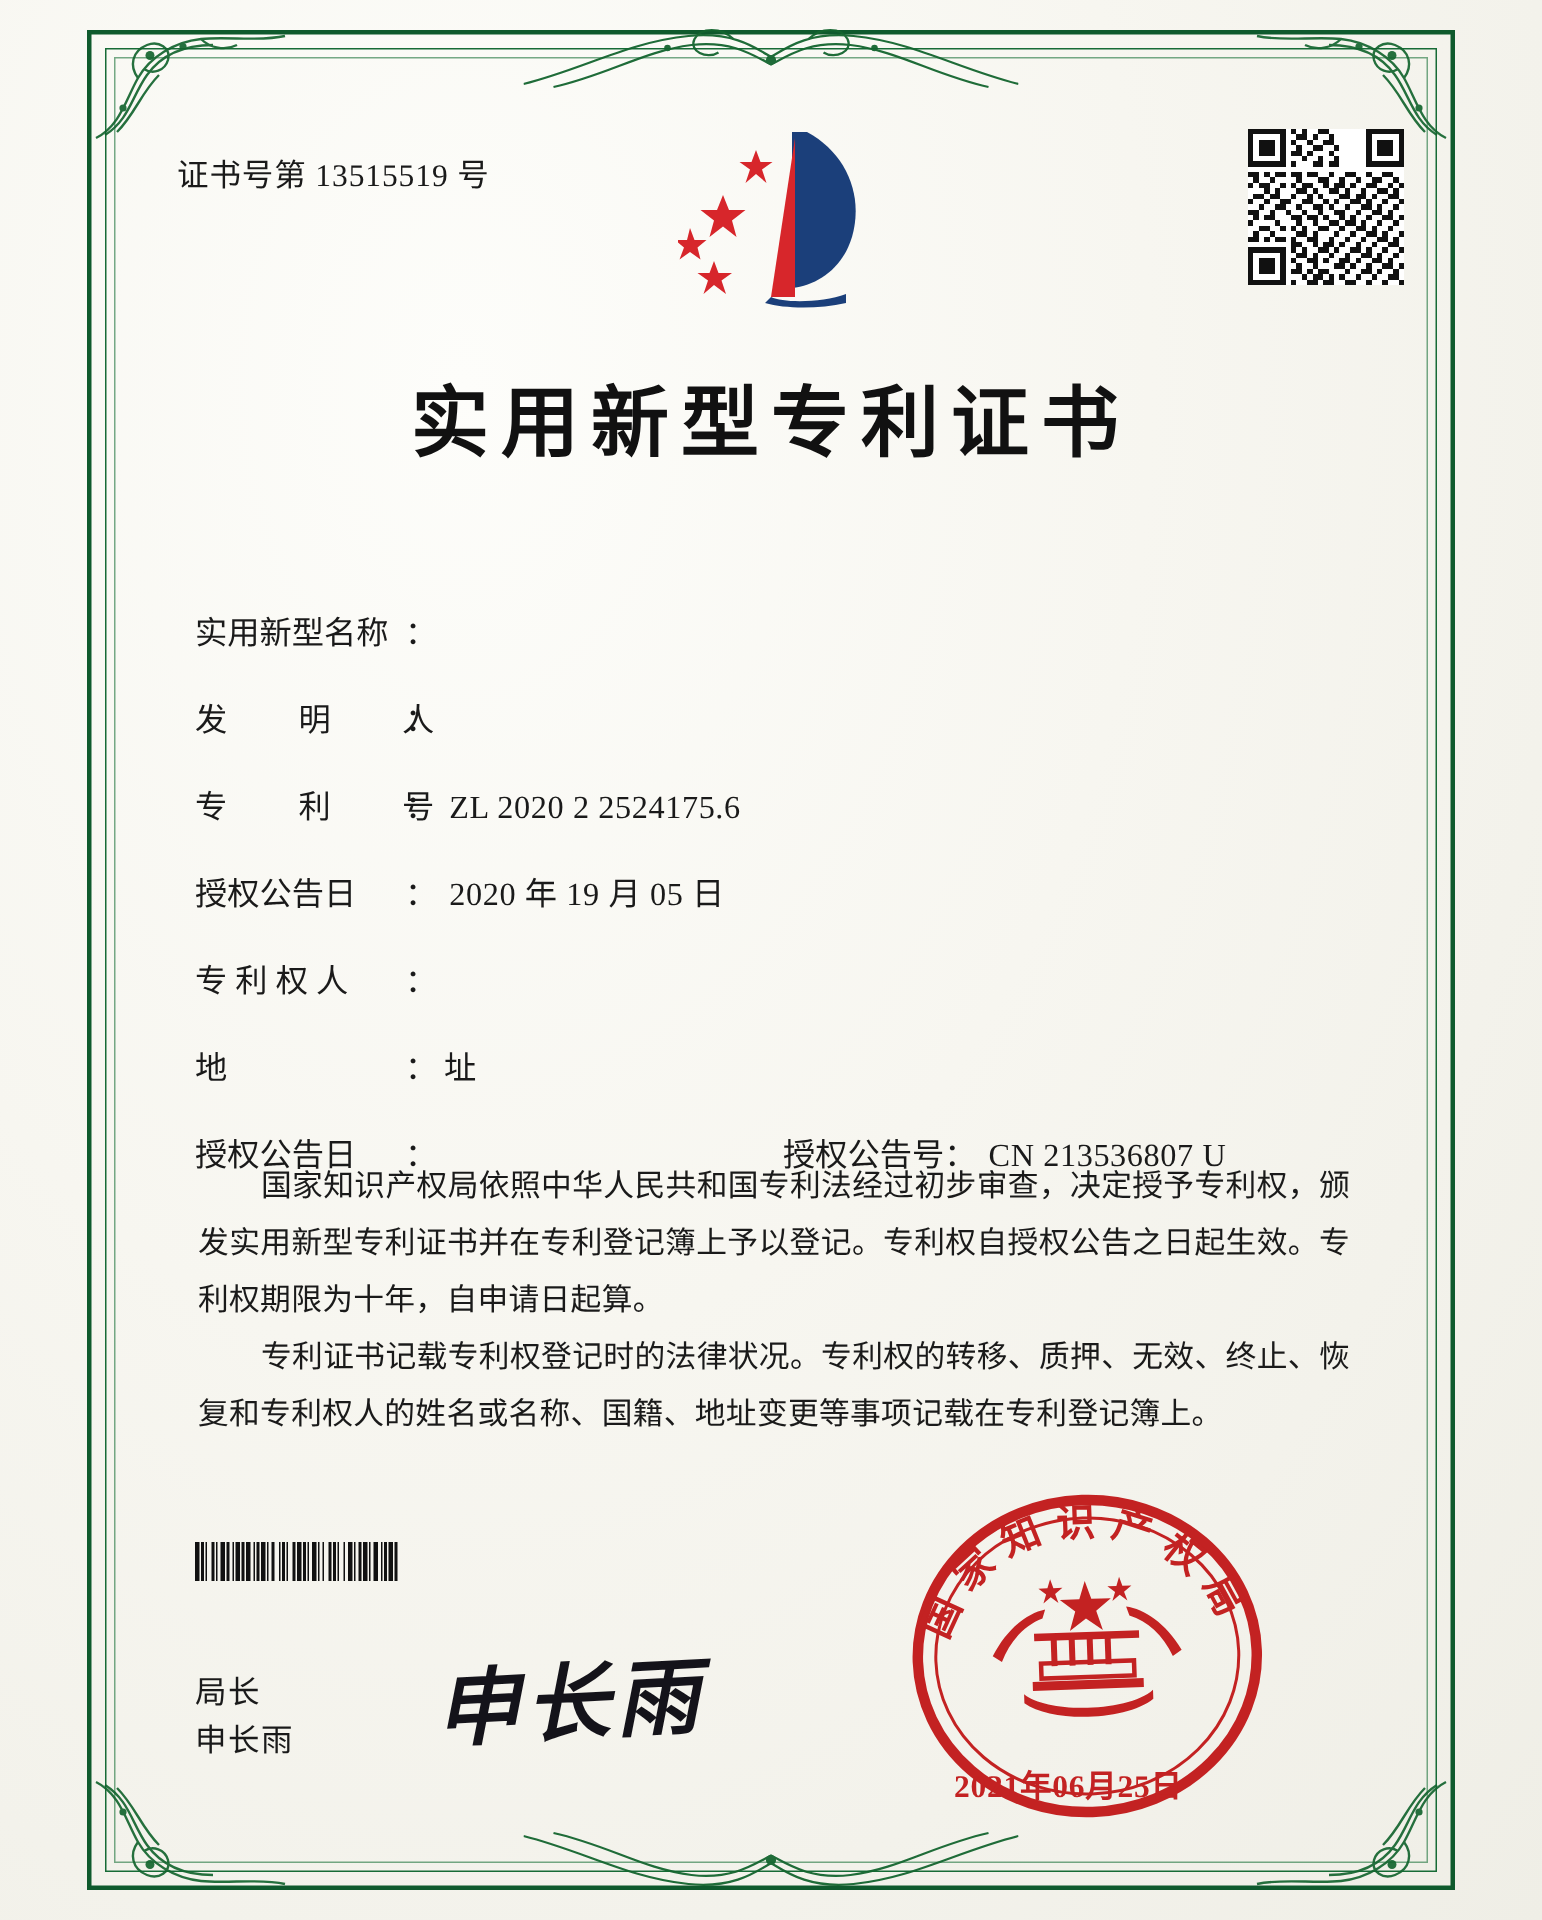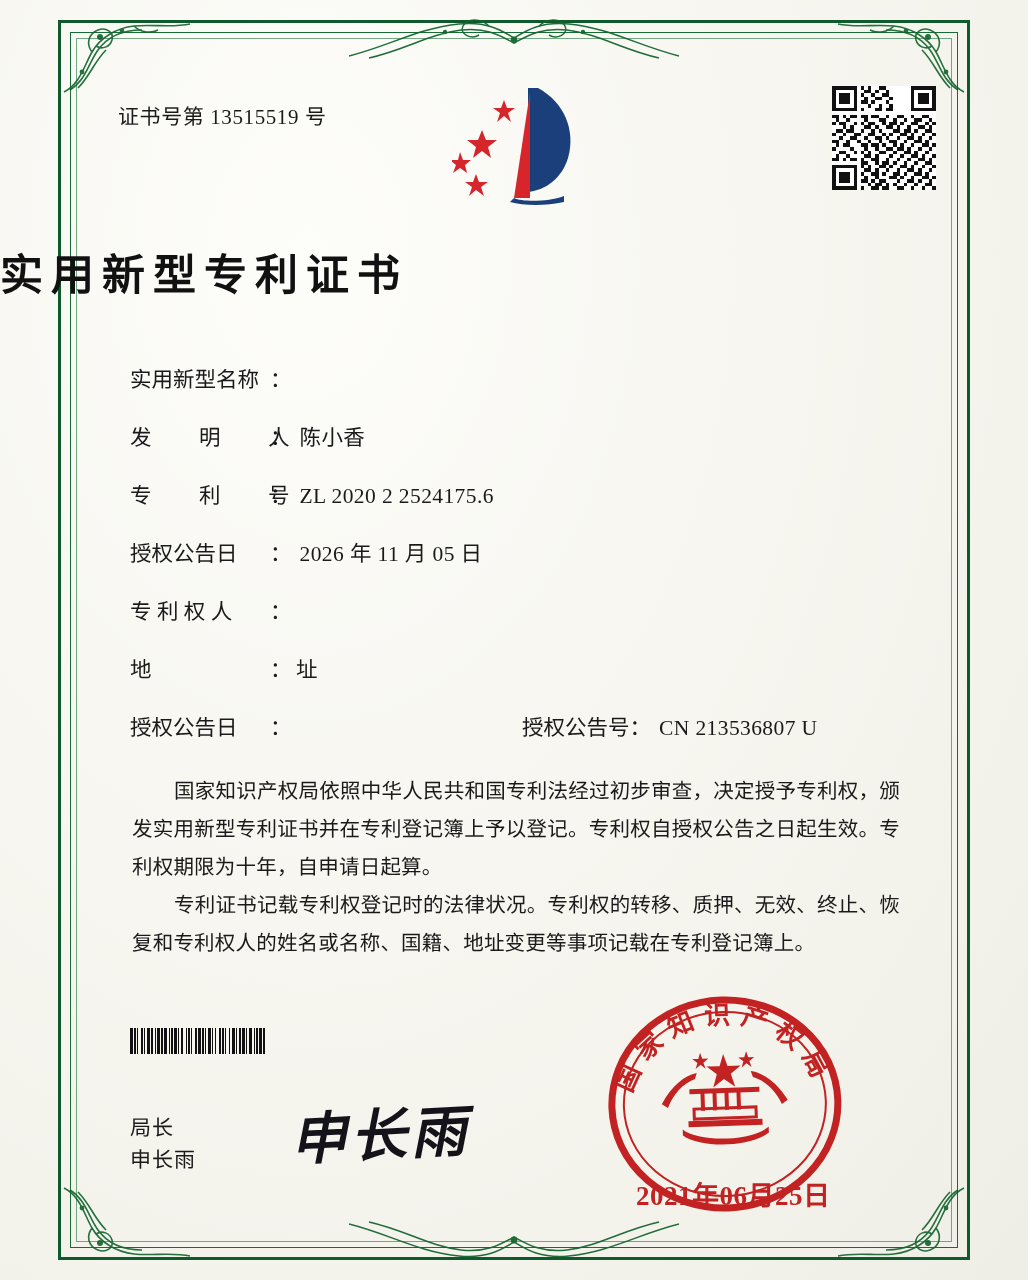--- a/index.html
+++ b/index.html
@@ -103,21 +103,22 @@
     right: 92px; top: 86px;
     width: 104px; height: 104px;
     background: #ffffff;
   }
   .qr svg { width: 100%; height: 100%; display:block; }
 
   
   .main-title {
     position: absolute;
     left: 0; right: 0; top: 240px;
-    font-size: 43px;
+    text-align: center;
+    font-size: 52px;
     font-weight: 700;
     letter-spacing: 8px;
     color: #111;
     font-family: "DejaVu Serif", "Liberation Serif", serif;
   }
 
   
   .fields {
     position: absolute;
     left: 130px; top: 362px;
@@ -127,20 +128,21 @@
     display: flex;
     align-items: baseline;
     height: 58px;
     font-size: 21.5px;
     white-space: nowrap;
   }
   .field-label {
     width: 140px;
     flex: 0 0 140px;
     letter-spacing: 0px;
+    margin-top: 42px;
   }
   .field-label.sp1 { letter-spacing: 13px; }
   .field-label.sp2 { letter-spacing: 20px; }
   .field-colon {
     flex: 0 0 auto;
     padding-right: 8px;
   }
   .field-value {
     flex: 1 1 auto;
     letter-spacing: .4px;
@@ -210,21 +212,21 @@
   
   .seal {
     position: absolute;
     left: 602px; top: 992px;
     width: 246px; height: 232px;
   }
   .seal svg { width: 100%; height: 100%; display: block; }
   .seal-date {
     position: absolute;
     left: 636px; top: 1174px;
-    font-size: 27px;
+    font-size: 21px;
     color: #c32222;
     letter-spacing: .5px;
     white-space: nowrap;
     font-weight: 600;
   }
 
   
   .page-footer {
     position: absolute;
     left: 0; right: 0; bottom: 32px;
@@ -551,33 +553,32 @@
   <div class="fields">
 
     <div class="field-row">
       <span class="field-label">实用新型名称</span>
       <span class="field-colon">：</span>
     </div>
 
     <div class="field-row">
       <span class="field-label sp1">发　明　人</span>
       <span class="field-colon">：</span>
-      <span class="field-value">陈小香</span>
     </div>
 
     <div class="field-row">
       <span class="field-label sp1">专　利　号</span>
       <span class="field-colon">：</span>
       <span class="field-value">ZL 2020 2 2524175.6</span>
     </div>
 
     <div class="field-row">
       <span class="field-label">授权公告日</span>
       <span class="field-colon">：</span>
-      <span class="field-value">2026 年 11 月 05 日</span>
+      <span class="field-value">2020 年 19 月 05 日</span>
     </div>
 
     <div class="field-row">
       <span class="field-label">专 利 权 人</span>
       <span class="field-colon">：</span>
     </div>
 
     <div class="field-row">
       <span class="field-label sp2">地　　　址</span>
       <span class="field-colon">：</span>

